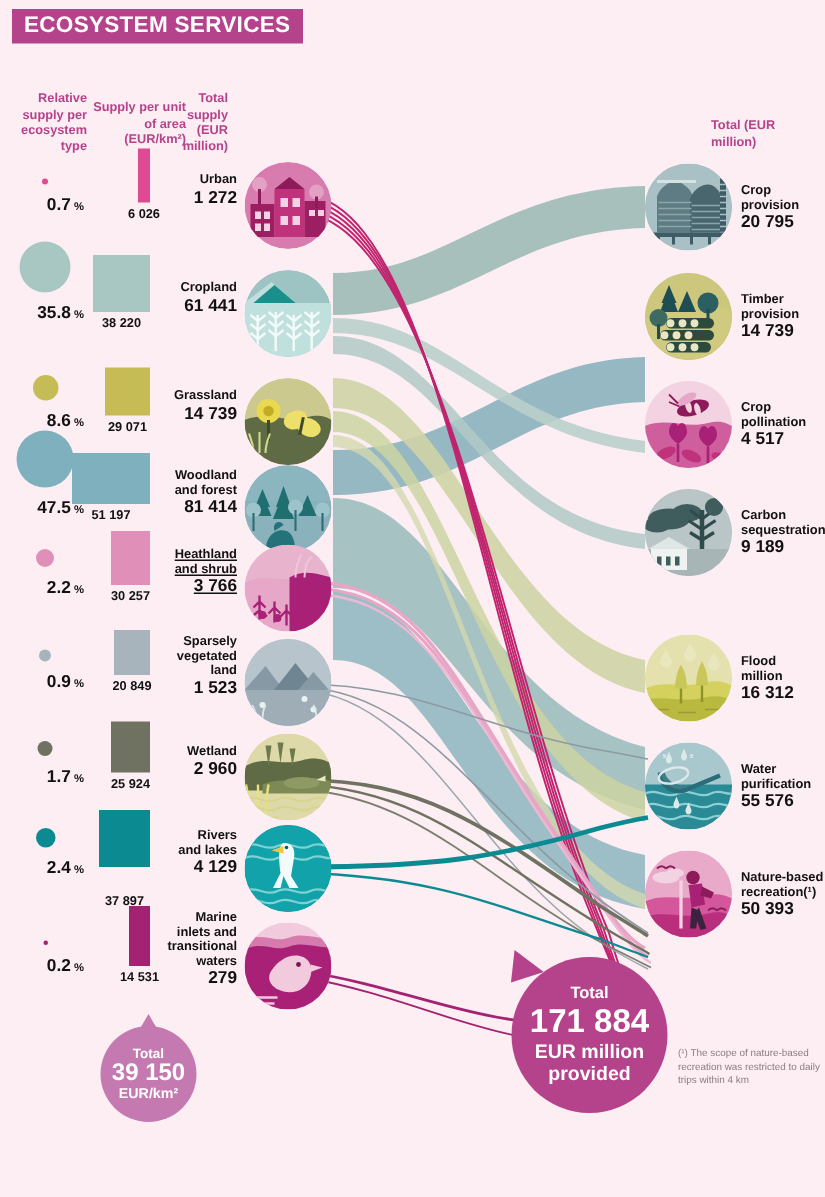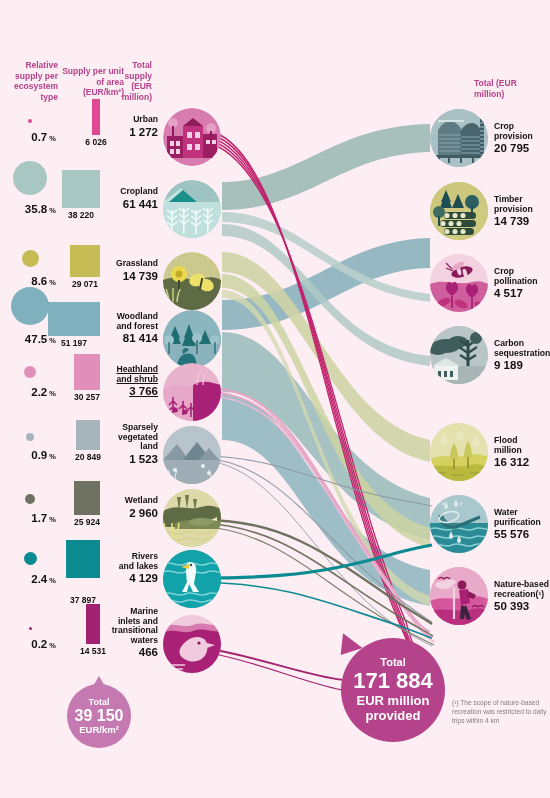--- a/index.html
+++ b/index.html
@@ -160,21 +160,21 @@
 
       <path d="M200,578 C290,578 330,572 400,552 C416,548 426,546 432,545" stroke="#0b8a92" stroke-width="3.2"></path>
       <path d="M200,582 C290,584 330,604 400,626 C416,632 426,636 432,638" stroke="#0b8a92" stroke-width="1.6"></path>
 
       <path d="M205,648 C280,660 330,690 400,680 C416,676 426,670 432,664" stroke="#a32271" stroke-width="1.8"></path>
       <path d="M205,652 C282,666 332,700 402,694 C418,690 427,682 433,674" stroke="#a32271" stroke-width="1.2"></path>
     </g>
   </svg>
 
   <div class="title-wrap">
-    <br>
+    <div class="title-band">ECOSYSTEM SERVICES</div><br>
   </div>
 
   <div class="col-head" id="head-rel">Relative supply per ecosystem type</div>
   <div class="col-head" id="head-unit">Supply per unit of area (EUR/km²)</div>
   <div class="col-head" id="head-total">Total supply (EUR million)</div>
   <div class="col-head" id="head-right">Total (EUR million)</div>
 
   <div id="left-col">
       <div class="row" style="top: 0px;">
         <div class="pct-dot" style="width: 4px; height: 4px; background: rgb(224, 74, 147); left: 28px; top: 119px;"></div>
@@ -386,21 +386,21 @@
             <path d="M26 14 L18 17 L26 19 Z" fill="#f5c642"></path>
             <circle cx="28" cy="15" r="1.2" fill="#11585c"></circle>
           </svg>
         </div>
       </div>
       <div class="row" style="top: 0px;">
         <div class="pct-dot" style="width: 3px; height: 3px; background: rgb(163, 34, 113); left: 28.5px; top: 627px;"></div>
         <div class="pct-label" style="top: 638px;"><span>0.2</span><span class="u"> %</span></div>
         <div class="bar" style="width: 14px; height: 40px; background: rgb(163, 34, 113); left: 86px; top: 604px;"></div>
         <div class="bar-val" style="left: 58px; top: 646px;">14 531</div>
-        <div class="eco-text" style="top: 607px;"><span>Marine</span><br><span>inlets and</span><br><span>transitional</span><br><span>waters</span><span class="big">466</span></div>
+        <div class="eco-text" style="top: 607px;"><span>Marine</span><br><span>inlets and</span><br><span>transitional</span><br><span>waters</span><span class="big">279</span></div>
         <div class="circ" style="left: 163px; top: 615px; width: 58px; height: 58px;">
           <svg width="58" height="58" viewBox="0 0 58 58">
             <circle cx="29" cy="29" r="29" fill="#f0c7dc"></circle>
             <rect x="0" y="0" width="58" height="58" fill="#f2cadd"></rect>
             <path d="M0 16 C12 10 20 18 30 14 C40 10 50 16 58 14 L58 58 L0 58 Z" fill="#a82176"></path>
             <path d="M0 12 C12 6 20 14 30 10 C40 6 50 12 58 10 L58 16 C50 18 40 12 30 16 C20 20 12 12 0 18 Z" fill="#d77aae"></path>
             <path d="M34 22 C42 22 46 28 44 36 C42 44 34 48 26 46 C18 44 14 38 18 32 C22 26 28 22 34 22 Z" fill="#f2cadd"></path>
             <circle cx="36" cy="28" r="1.6" fill="#7d1457"></circle>
             <path d="M44 28 L52 30 L44 33 Z" fill="#f2cadd"></path>
             <g stroke="#f2cadd" stroke-width="1.6" fill="none">

